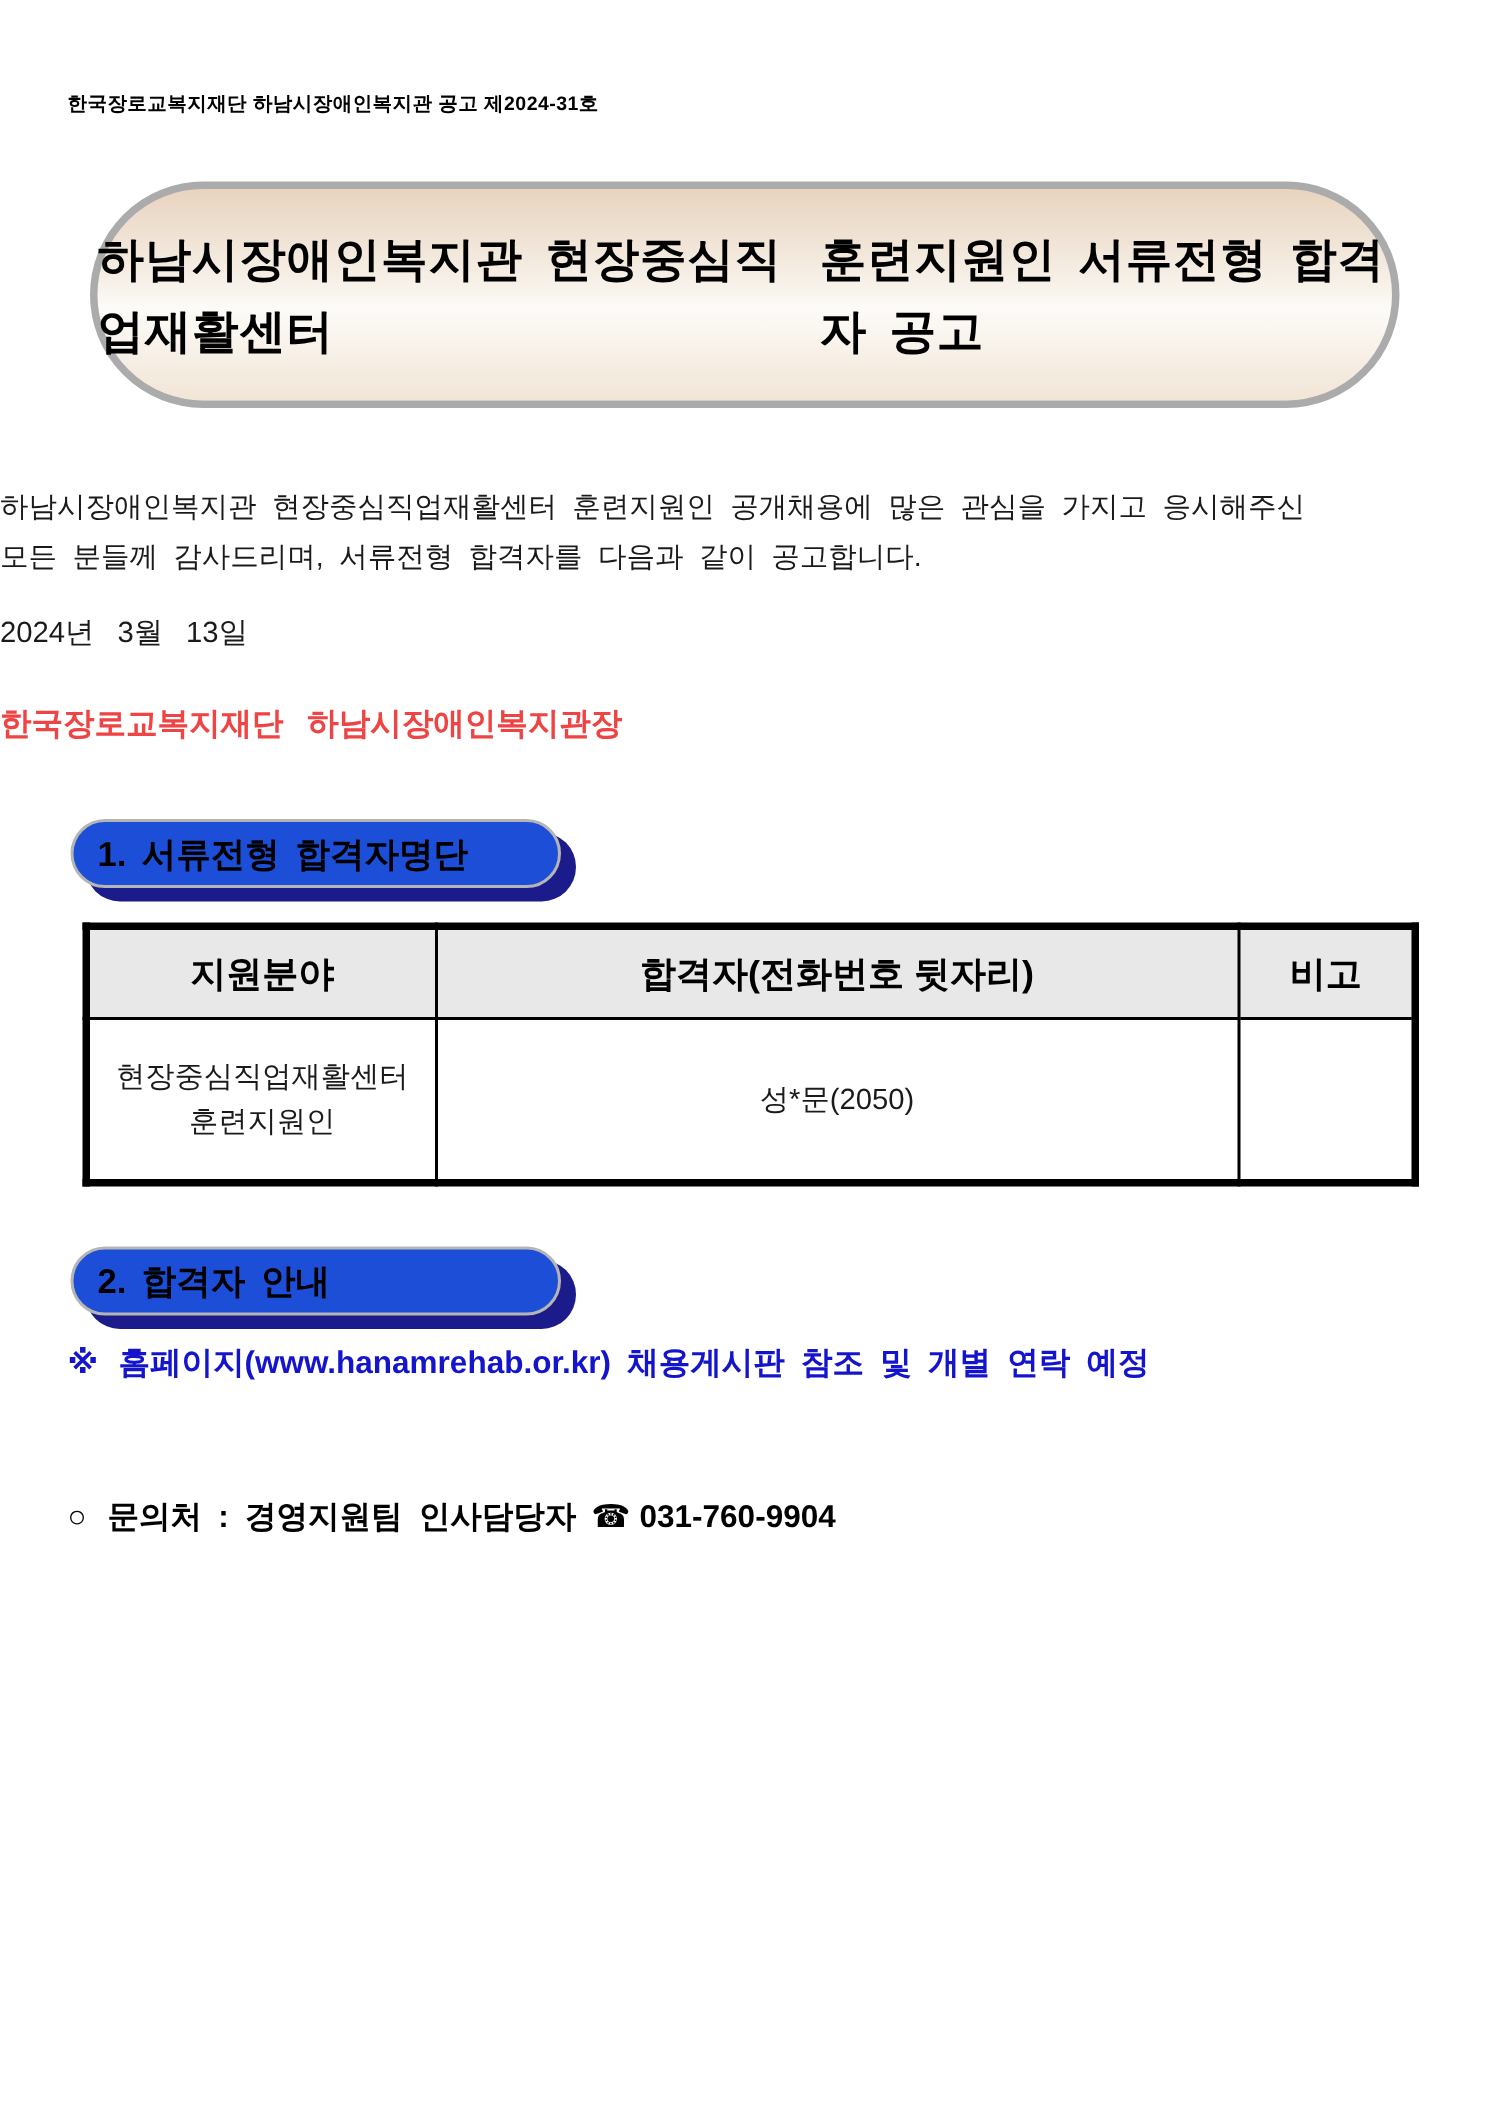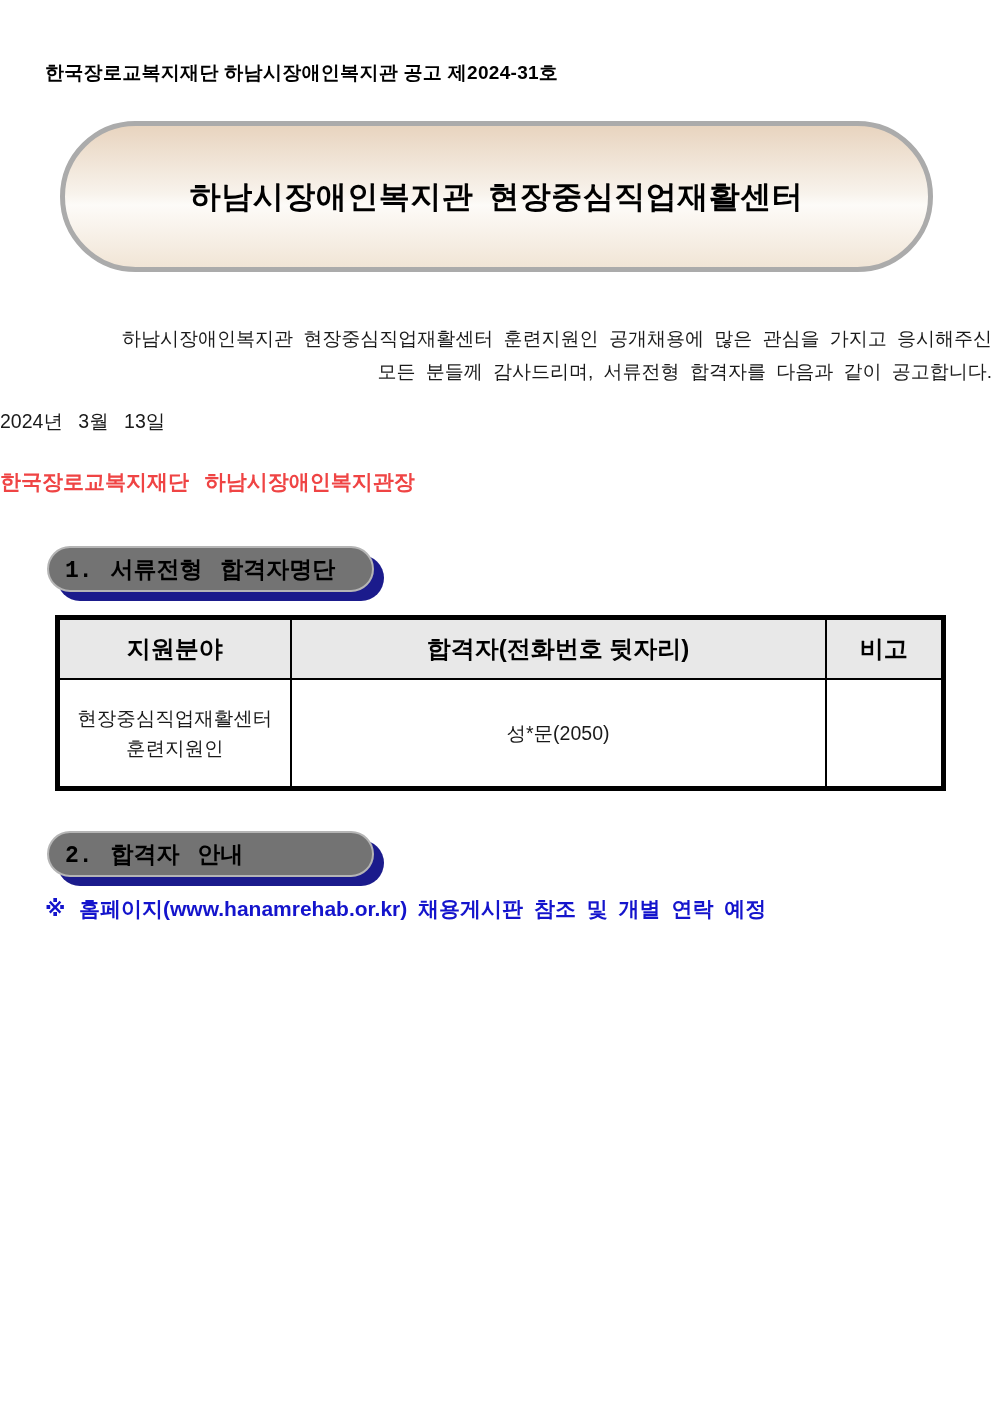--- a/index.html
+++ b/index.html
@@ -9,42 +9,42 @@
     width:992px; height:1403px;
     background:#ffffff;
     font-family:"Liberation Sans","DejaVu Sans",sans-serif;
     color:#111;
     overflow:hidden;
   }
 
   
   .notice-no {
     position:absolute; left:45px; top:60px;
-    font-size:19px; font-weight:bold; letter-spacing:0.3px;
+    font-size:13px; font-weight:bold; letter-spacing:0.3px;
     color:#000;
   }
 
   
   .title-pill {
     position:absolute; left:60px; top:121px;
     width:873px; height:151px;
     border:5px solid #ababab;
     border-radius:78px;
     background:linear-gradient(180deg,#e8d4bf 0%,#f8f3ec 48%,#fdfbf8 56%,#f1e5d6 100%);
     display:flex; flex-direction:row; align-items:center; justify-content:center;
   }
   .title-line {
     font-size:31px; font-weight:bold; line-height:48px;
     letter-spacing:0.5px; word-spacing:6px; color:#000;
   }
 
   
   .intro {
     position:absolute; left:0; top:322px; width:100%;
-    text-align:right; font-size:19px; line-height:33px;
+    text-align:left; font-size:19px; line-height:33px;
     word-spacing:5px; color:#1a1a1a;
   }
 
   .date-line {
     position:absolute; left:0; top:408px; width:100%;
     text-align:left; font-size:19.5px; word-spacing:10px; color:#1a1a1a;
   }
 
   .signer-line {
     position:absolute; left:0; top:468px; width:100%;
@@ -53,25 +53,24 @@
   }
 
   
   .section-pill { position:absolute; left:47px; width:327px; height:46px; }
   .section-pill .pill-shadow {
     position:absolute; left:10px; top:9px; width:100%; height:100%;
     background:#1b1b8c; border-radius:26px;
   }
   .section-pill .pill-face {
     position:absolute; left:0; top:0; width:100%; height:100%;
-    background:#737373; border:2px solid #b5b5b5; border-radius:26px;
+    background:#1d4ed8; border:2px solid #b5b5b5; border-radius:26px;
     display:flex; align-items:center; padding-left:16px;
     font-size:23px; font-weight:bold; color:#000;
     word-spacing:4px;
-    font-family:Liberation Mono, monospace;
   }
   #pill1 { top:546px; }
   #pill2 { top:831px; }
 
   
   .pass-table {
     position:absolute; left:55px; top:615px; width:886px;
     border-collapse:collapse; table-layout:fixed;
     border:5px solid #000;
   }
@@ -108,20 +107,21 @@
 </style>
 </head>
 <body>
 
 <div class="page">
 
   <div class="notice-no">한국장로교복지재단 하남시장애인복지관 공고 제2024-31호</div>
 
   <div class="title-pill">
     <div class="title-line">하남시장애인복지관 현장중심직업재활센터</div>
+    <div class="title-line">훈련지원인 서류전형 합격자 공고</div>
   </div>
 
   <div class="intro">
     <div>하남시장애인복지관 현장중심직업재활센터 훈련지원인 공개채용에 많은 관심을 가지고 응시해주신</div>
     <div>모든 분들께 감사드리며, 서류전형 합격자를 다음과 같이 공고합니다.</div>
   </div>
 
   <div class="date-line">2024년 3월 13일</div>
 
   <div class="signer-line">한국장로교복지재단 하남시장애인복지관장</div>
@@ -161,14 +161,17 @@
     <div class="pill-face">2. 합격자 안내</div>
   </div>
 
   <div class="note">
     <span class="marker">※</span>
     <div class="note-lines">
       <div>홈페이지(www.hanamrehab.or.kr) 채용게시판 참조 및 개별 연락 예정</div>
     </div>
   </div>
 
+  <div class="contact">
+    <span class="bullet">○</span><span>문의처 : 경영지원팀 인사담당자</span><span class="phone-icon">☎</span><span>031-760-9904</span>
+  </div>
 
 </div>
 
 </body></html>

